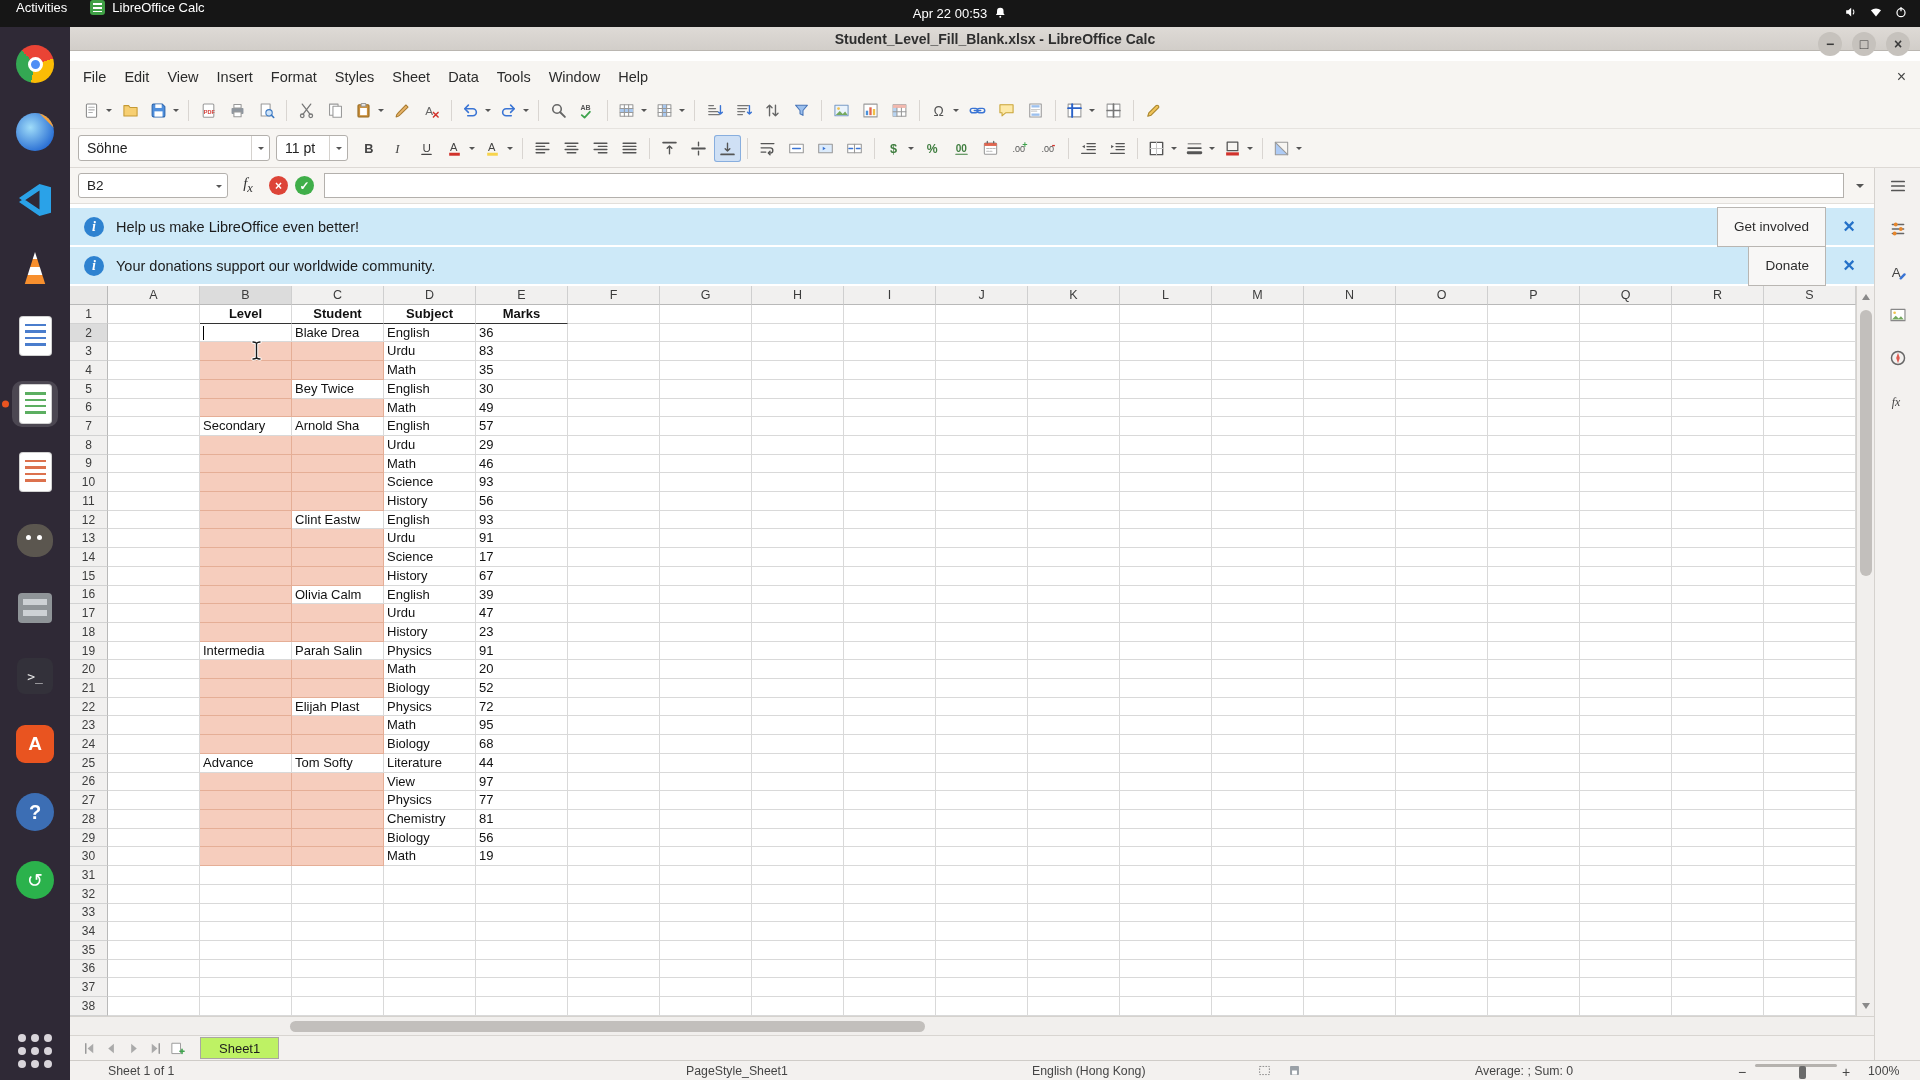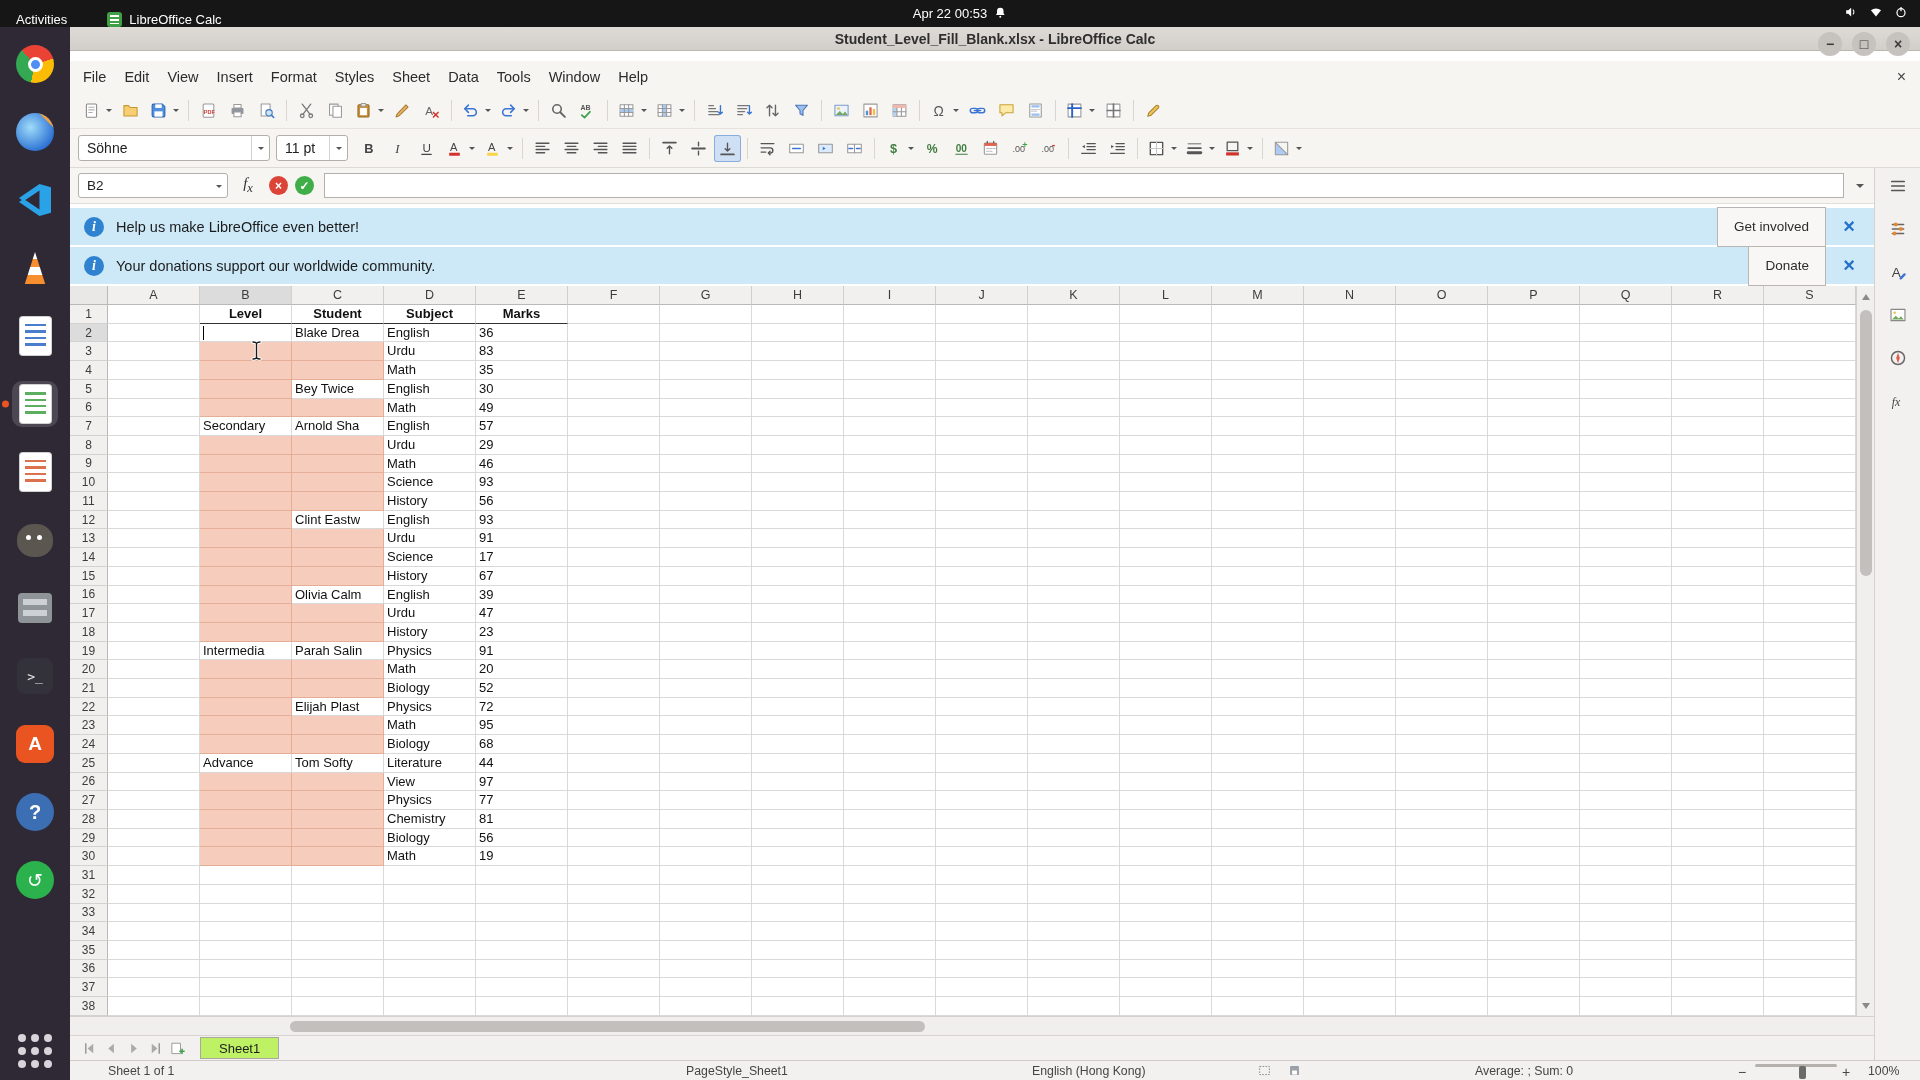--- a/index.html
+++ b/index.html
@@ -3,21 +3,21 @@
 <meta charset="utf-8">
 <style>
   html,body{margin:0;padding:0;background:#111;}
   *{box-sizing:border-box;}
   .screen{position:relative;width:1920px;height:1080px;overflow:hidden;background:#2a2a2a;
           font-family:"Liberation Sans",sans-serif;color:#222;}
 
   
   .topbar{position:absolute;left:0;top:0;width:1920px;height:27px;background:#161616;color:#fff;
           font-size:13px;display:flex;align-items:center;}
-  .tb-left{position:absolute;left:16px;display:flex;gap:40px;align-items:flex-end;height:27px;}
+  .tb-left{position:absolute;left:16px;display:flex;gap:23px;align-items:flex-start;height:27px;}
   .tb-app{display:flex;align-items:center;gap:7px;}
   .tb-appicon{width:15px;height:15px;background:#3fa045;border-radius:3px;position:relative;}
   .tb-appicon::after{content:"";position:absolute;inset:3px;background:
       repeating-linear-gradient(to bottom,#fff 0 2px,transparent 2px 4px);}
   .tb-center{position:absolute;left:50%;transform:translateX(-50%);display:flex;align-items:center;gap:7px;height:15px;}
   .tb-right{position:absolute;right:12px;display:flex;align-items:center;gap:11px;height:27px;}
 
   
   .dock{position:absolute;left:0;top:27px;width:70px;height:1053px;background:#2f2936;
         display:flex;flex-direction:column;align-items:center;gap:22px;padding-top:14px;}

